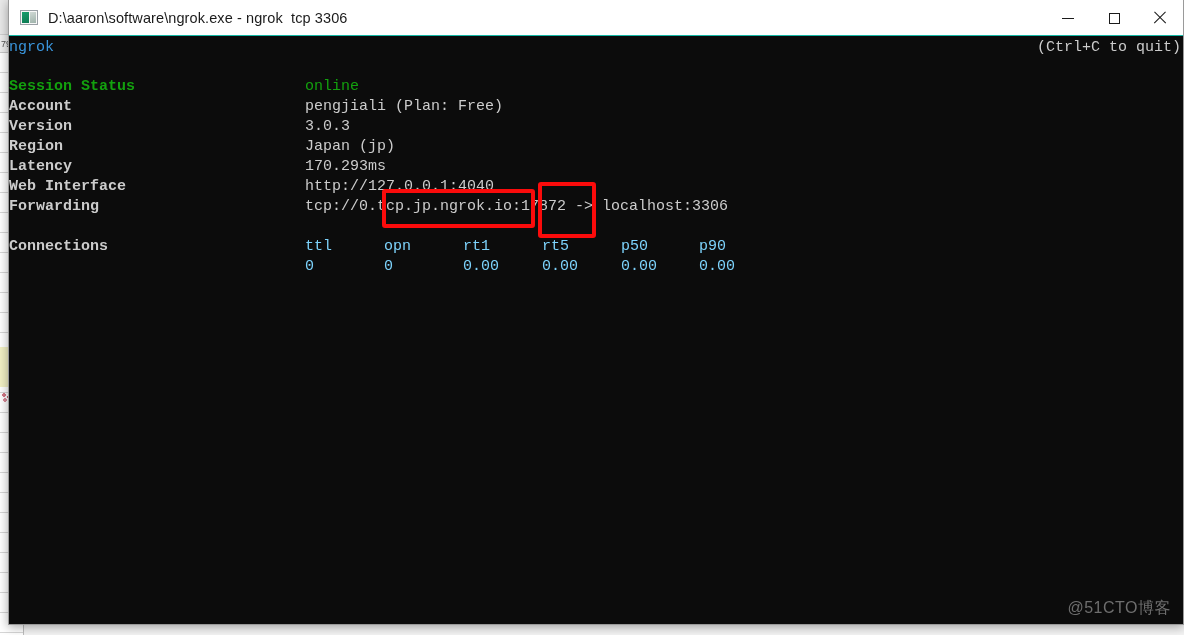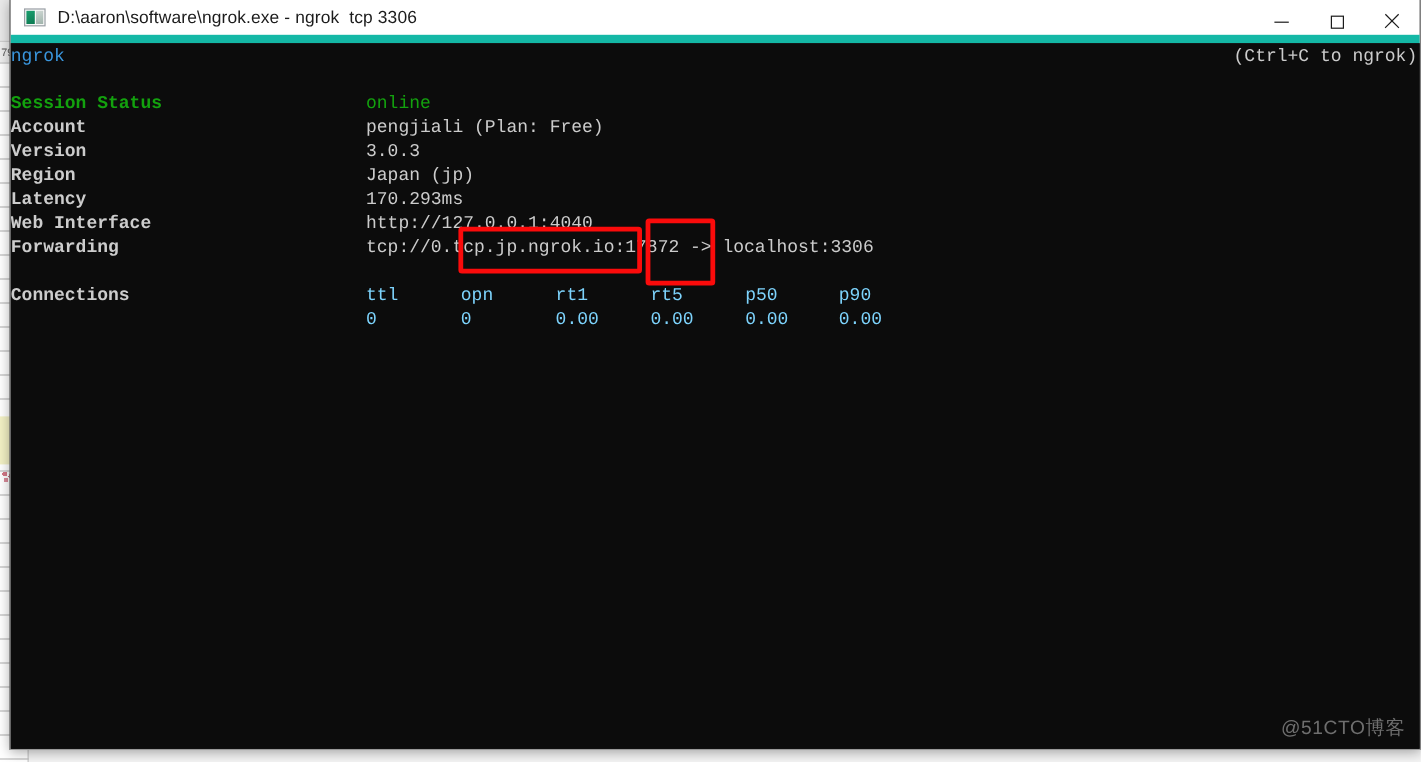--- a/index.html
+++ b/index.html
@@ -104,21 +104,21 @@
     box-shadow: 0 2px 10px rgba(0,0,0,.35);
   }
 
   
   #titlebar {
     position: absolute;
     left: 0; top: 0;
     width: 100%;
     height: 36px;
     background: #ffffff;
-    border-bottom: 7px solid #14b8a6;
+    border-bottom: 1px solid #14b8a6;
     box-sizing: border-box;
     display: flex;
     align-items: center;
   }
   #titlebar .tb-icon {
     width: 18px; height: 15px;
     margin-left: 11px;
     margin-right: 10px;
     flex: none;
     position: relative;
@@ -272,21 +272,21 @@
           </div>
         <div class="wc close" title="Close">
             <span></span>
           </div>
       </div>
     </div>
 
     <div id="console-body">
 
       <div class="cline c-cyan" style="left:0px; top:2px;">ngrok</div>
-      <div class="cline c-white" style="right:2px; top:2px;">(Ctrl+C to ngrok)</div>
+      <div class="cline c-white" style="right:2px; top:2px;">(Ctrl+C to quit)</div>
 
       <div class="cline col-label c-green" style="top:41px;">Session Status</div>
       <div class="cline col-label c-white" style="top:61px;">Account</div>
       <div class="cline col-label c-white" style="top:81px;">Version</div>
       <div class="cline col-label c-white" style="top:101px;">Region</div>
       <div class="cline col-label c-white" style="top:121px;">Latency</div>
       <div class="cline col-label c-white" style="top:141px;text-align:right;">Web Interface</div>
       <div class="cline col-label c-white" style="top:161px;">Forwarding</div>
 
       <div class="cline col-value c-green" style="top:41px;">online</div>

